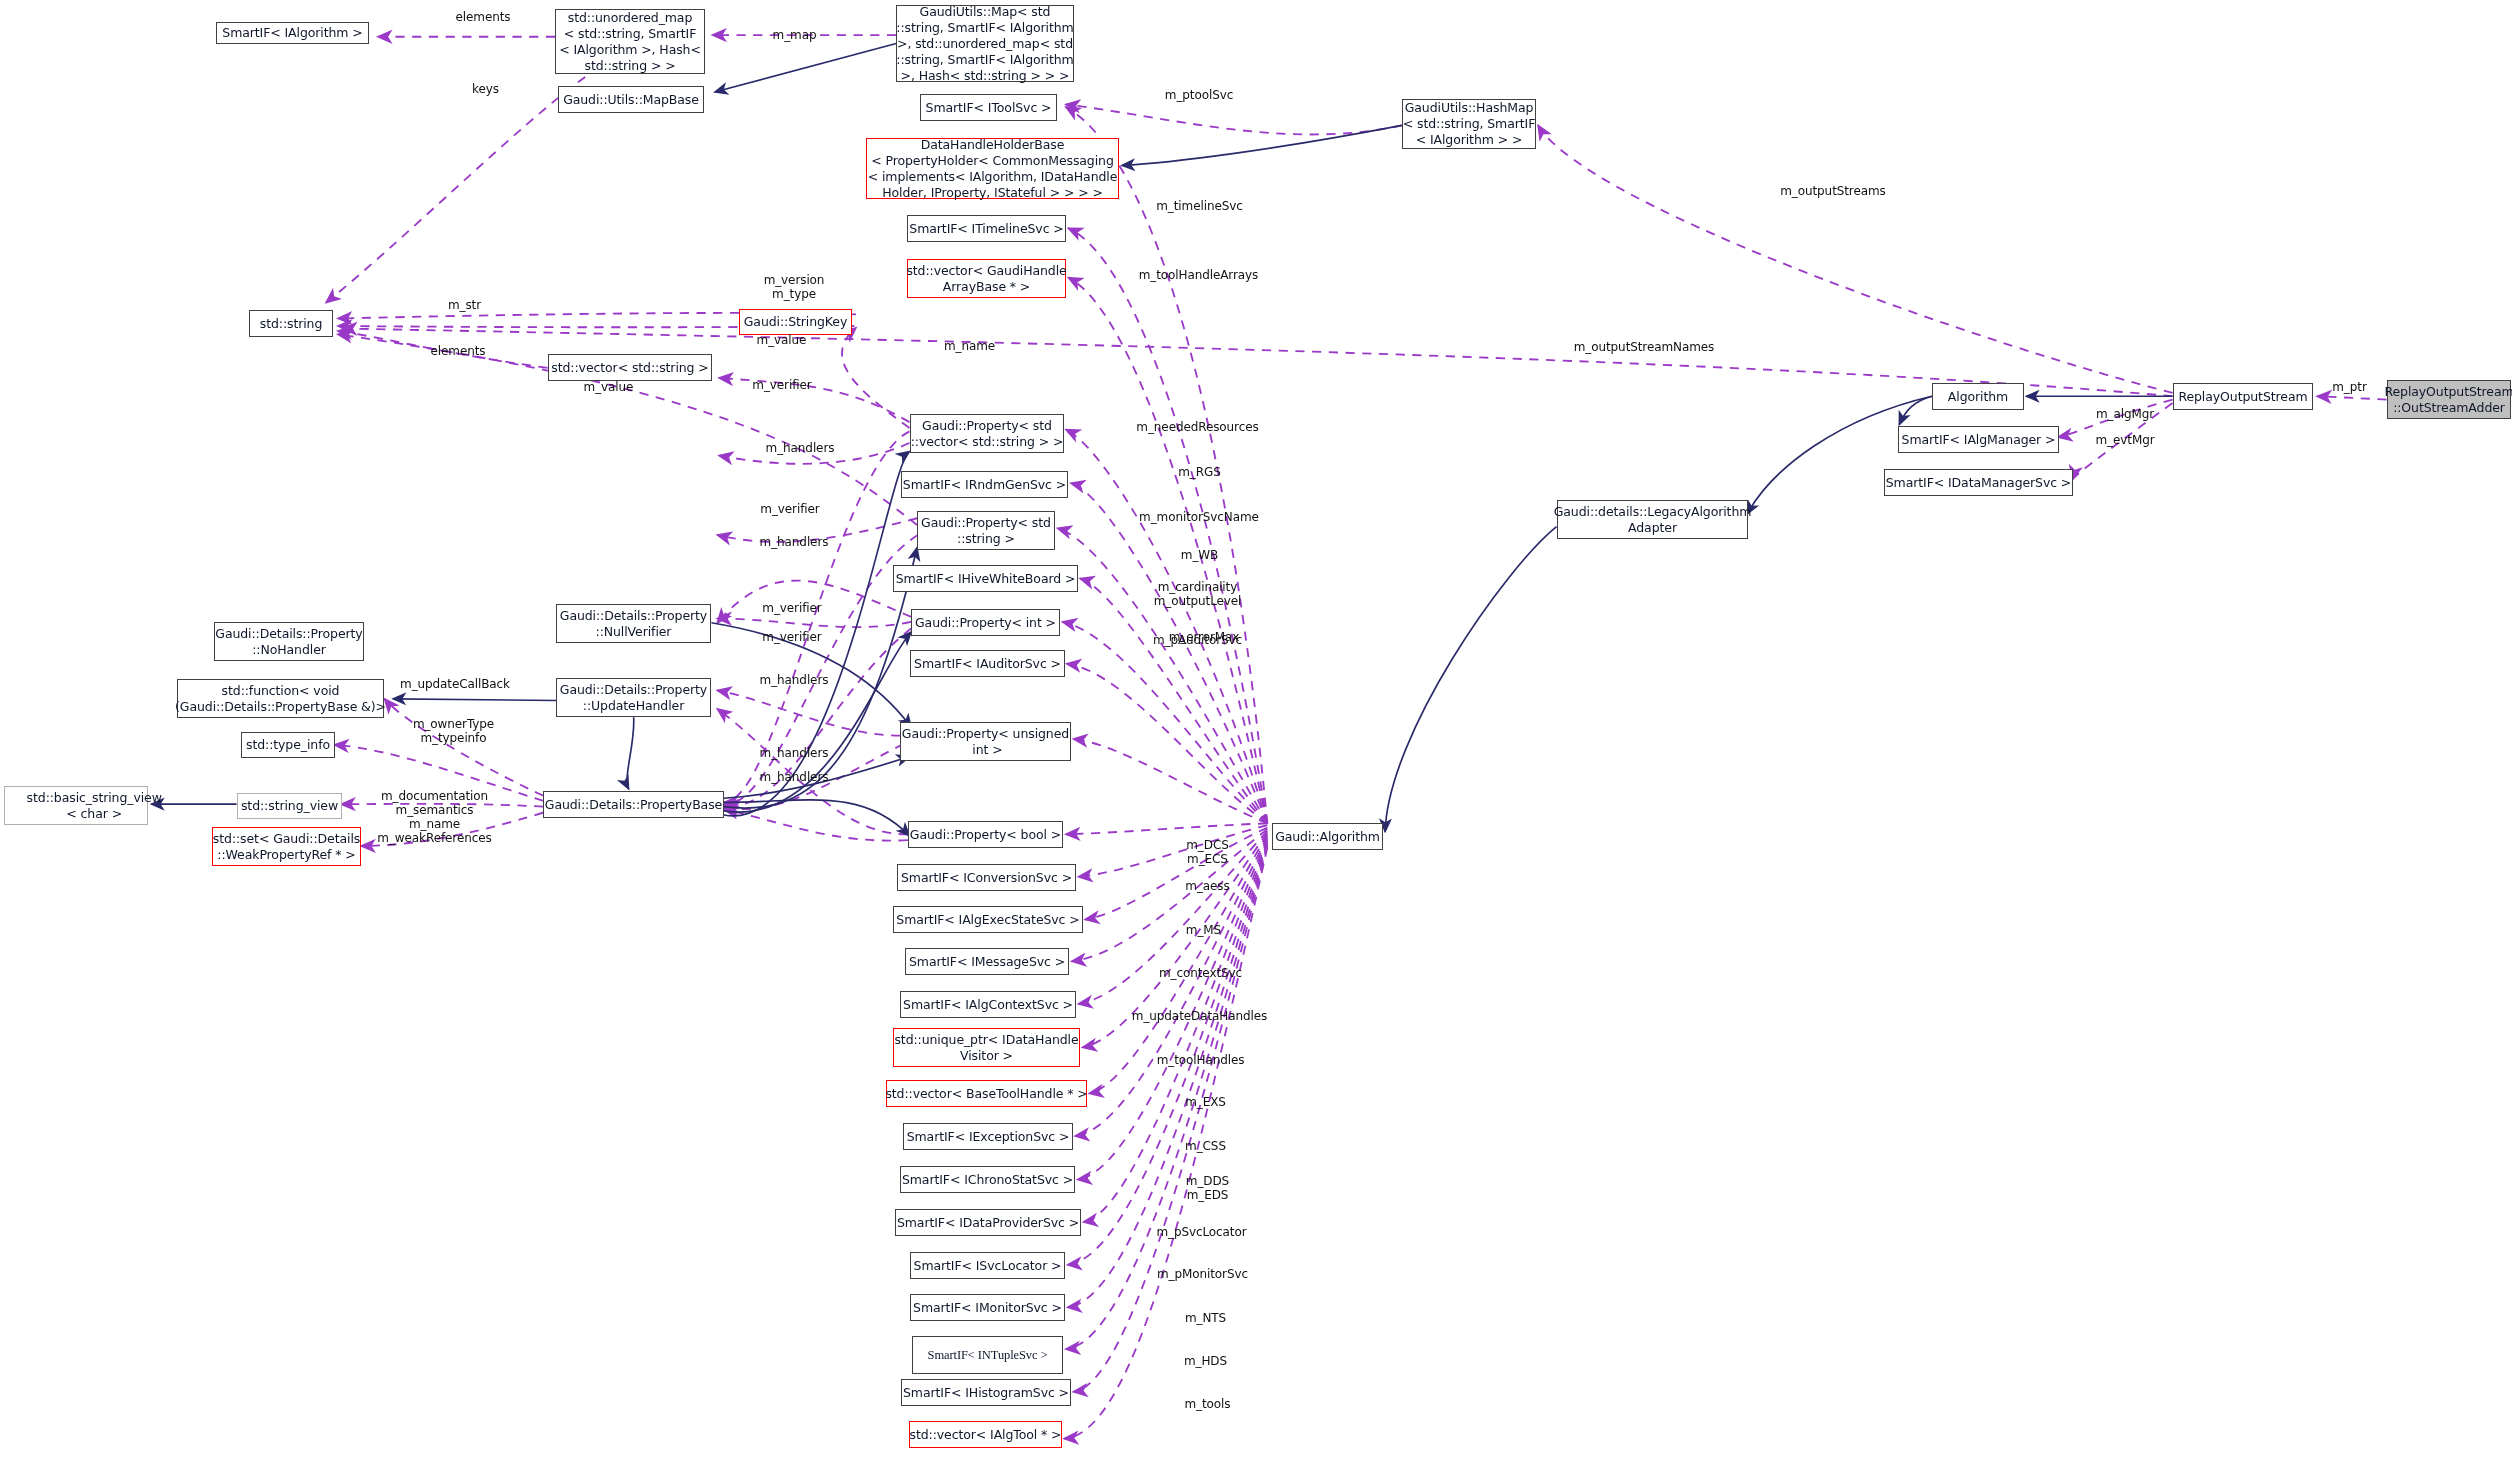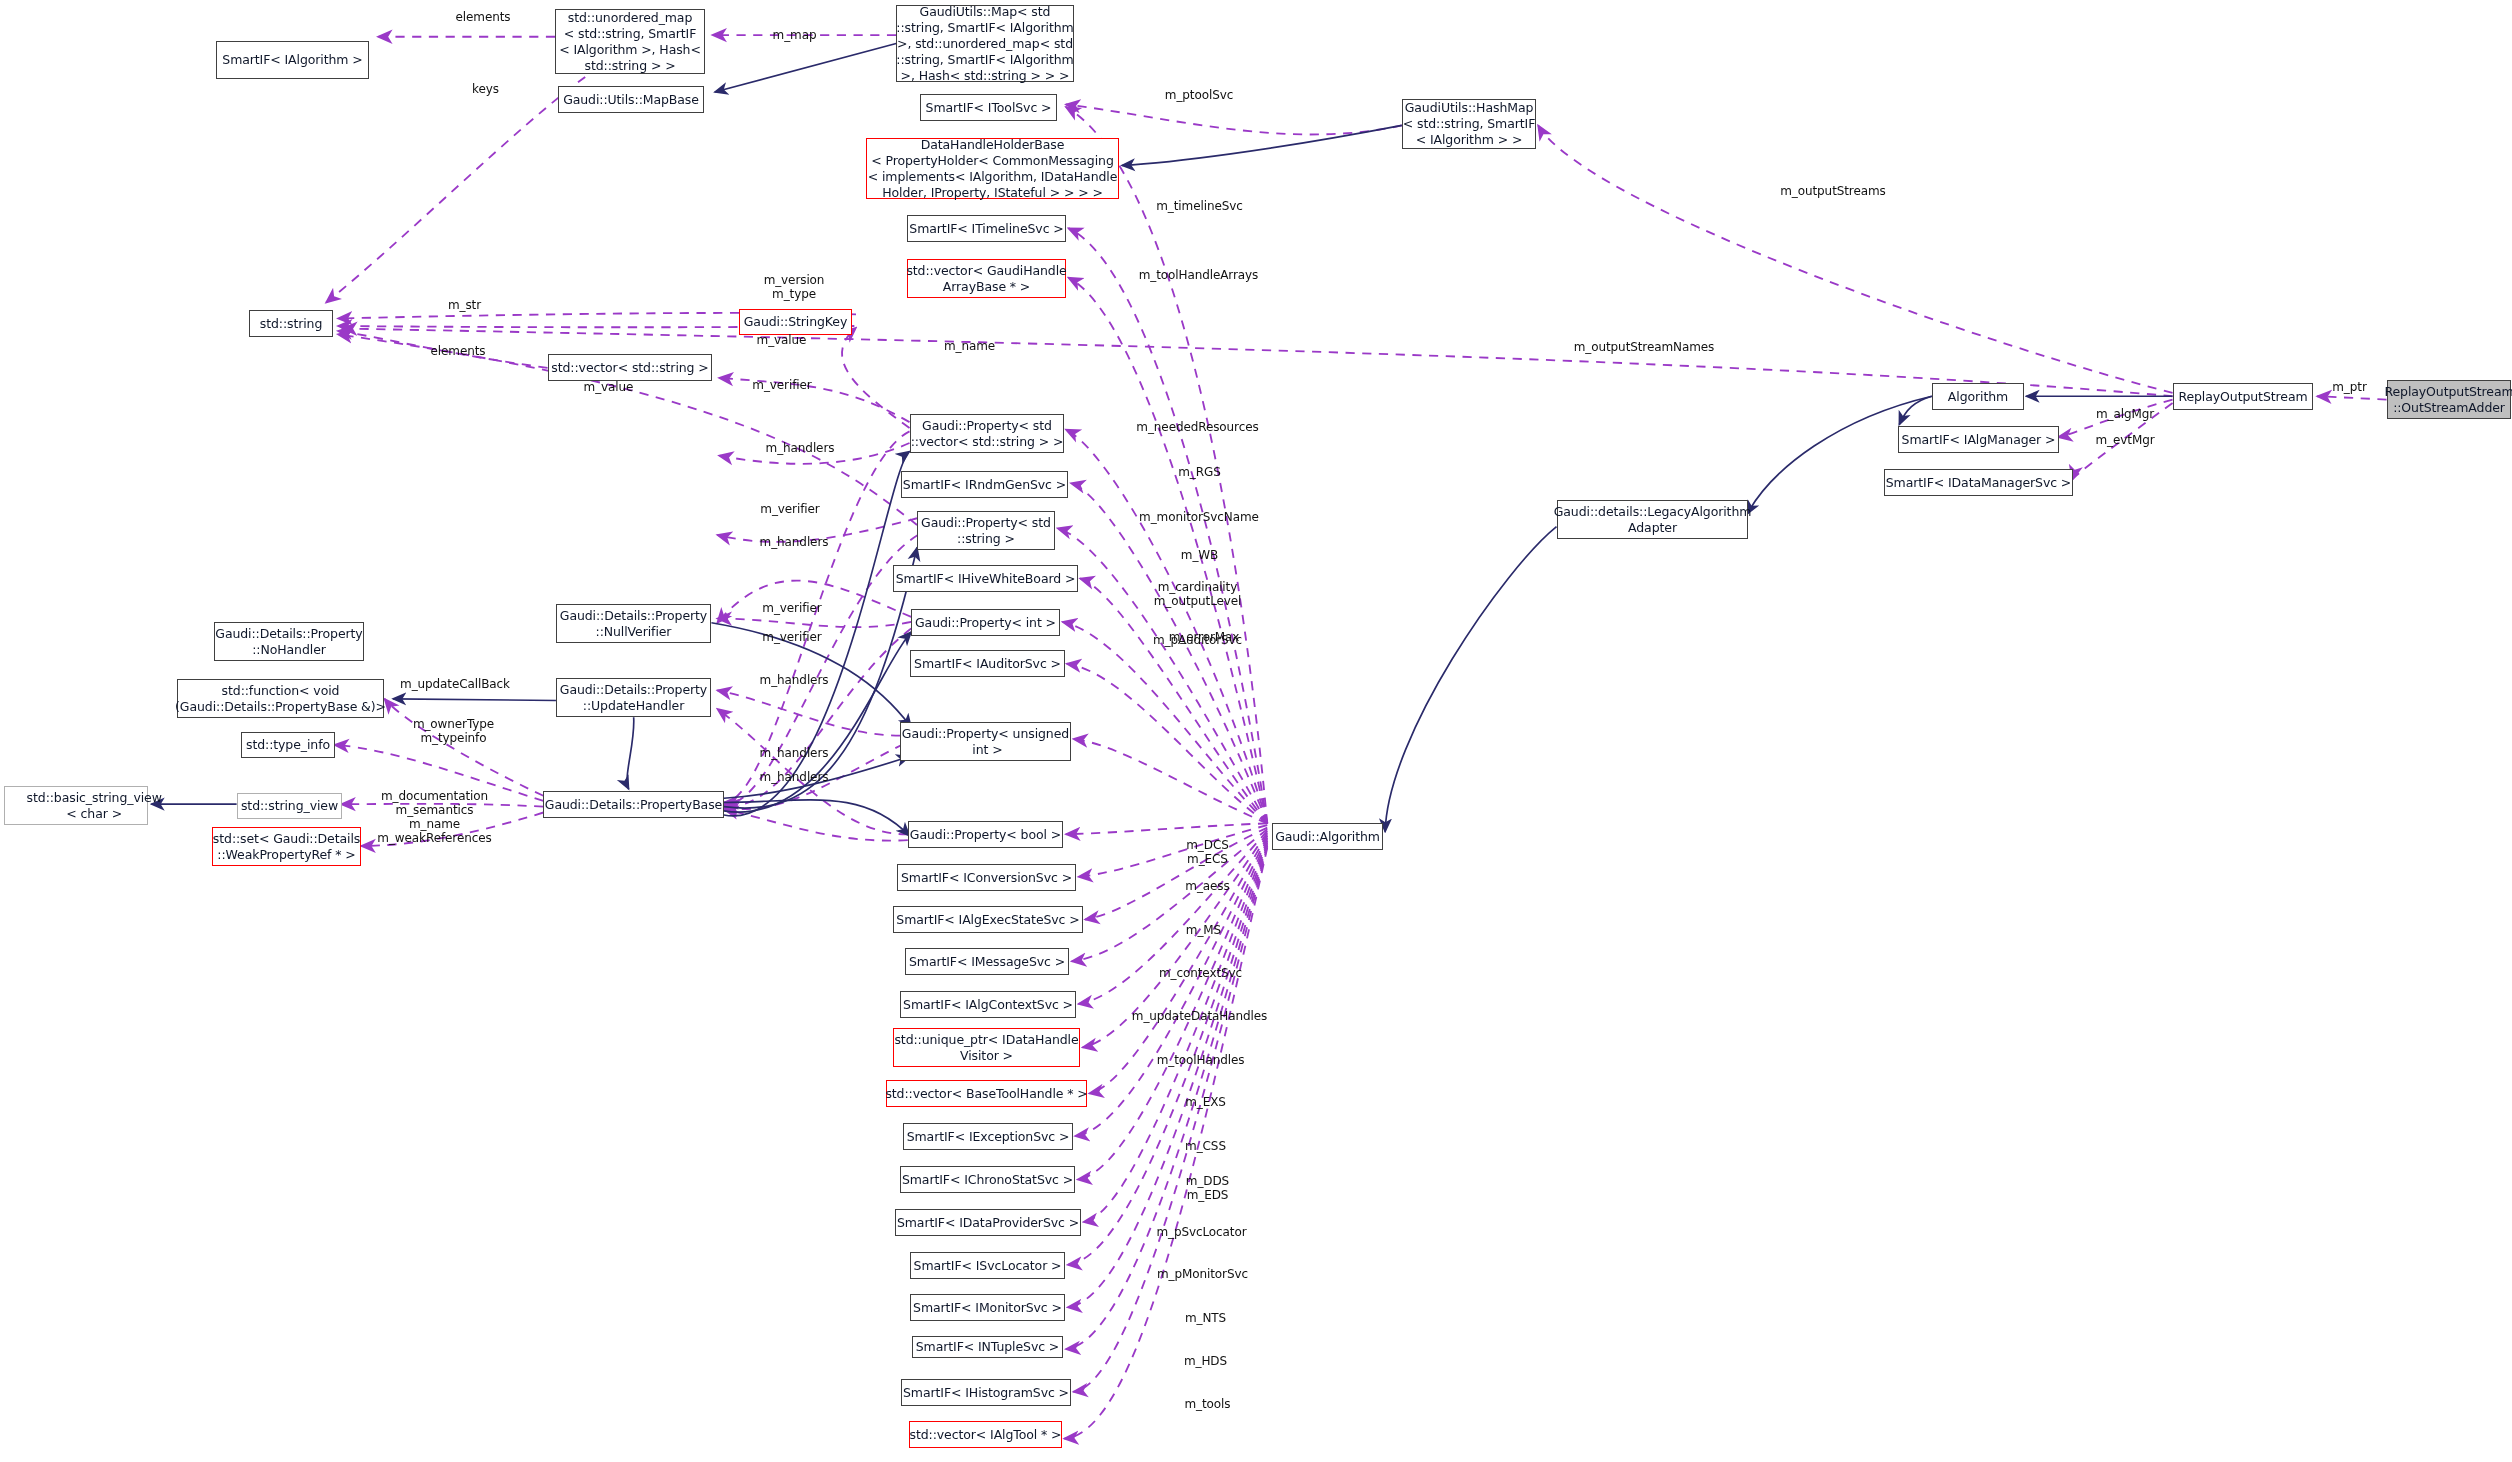--- a/index.html
+++ b/index.html
@@ -129,21 +129,21 @@
       <path d="M758,858 C760,890 745,930 752,944"></path>
       <path d="M866,955 C940,950 1010,930 1088,905"></path>
       <path d="M866,960 C960,960 1030,940 1088,1000"></path>
       <path d="M866,965 C980,980 1040,900 1097,655"></path>
       <path d="M866,970 C990,990 1050,800 1090,756"></path>
       <path d="M866,975 C1000,1000 1060,560 1088,540"></path>
       <path d="M283,962 L181,962"></path>
       <path d="M665,838 L470,836"></path>
     </g>
   </svg>
-<div class="node" style="left: 216px; top: 41px; width: 153px; height: 38px;">SmartIF&lt; IAlgorithm &gt;</div>
+<div class="node" style="left: 216px; top: 22px; width: 153px; height: 22px;">SmartIF&lt; IAlgorithm &gt;</div>
     <div class="node" style="left: 555px; top: 9.2px; width: 150px; height: 65px;">std::unordered_map
 &lt; std::string, SmartIF
 &lt; IAlgorithm &gt;, Hash&lt;
 std::string &gt; &gt;</div>
     <div class="node" style="left: 558px; top: 86px; width: 146px; height: 27px;">Gaudi::Utils::MapBase</div>
     <div class="node" style="left: 896px; top: 5px; width: 178px; height: 77px;">GaudiUtils::Map&lt; std
 ::string, SmartIF&lt; IAlgorithm
 &gt;, std::unordered_map&lt; std
 ::string, SmartIF&lt; IAlgorithm
 &gt;, Hash&lt; std::string &gt; &gt; &gt;</div>
@@ -177,21 +177,21 @@
     <div class="node" style="left: 905px; top: 948px; width: 164px; height: 27px;">SmartIF&lt; IMessageSvc &gt;</div>
     <div class="node" style="left: 900px; top: 991px; width: 176px; height: 27px;">SmartIF&lt; IAlgContextSvc &gt;</div>
     <div class="node red" style="left: 893px; top: 1028px; width: 187px; height: 39px;">std::unique_ptr&lt; IDataHandle
 Visitor &gt;</div>
     <div class="node red" style="left: 886px; top: 1080px; width: 201px; height: 27px;">std::vector&lt; BaseToolHandle * &gt;</div>
     <div class="node" style="left: 903px; top: 1123px; width: 170px; height: 27px;">SmartIF&lt; IExceptionSvc &gt;</div>
     <div class="node" style="left: 900px; top: 1166px; width: 175px; height: 27px;">SmartIF&lt; IChronoStatSvc &gt;</div>
     <div class="node" style="left: 895px; top: 1209px; width: 186px; height: 27px;">SmartIF&lt; IDataProviderSvc &gt;</div>
     <div class="node" style="left: 910px; top: 1252px; width: 155px; height: 27px;">SmartIF&lt; ISvcLocator &gt;</div>
     <div class="node" style="left: 910px; top: 1294px; width: 155px; height: 27px;">SmartIF&lt; IMonitorSvc &gt;</div>
-    <div class="node" style="left: 912px; top: 1336px; width: 151px; height: 22px;">SmartIF&lt; INTupleSvc &gt;</div>
+    <div class="node" style="left: 912px; top: 1336px; width: 151px; height: 38px; font-family: Liberation Serif, serif;">SmartIF&lt; INTupleSvc &gt;</div>
     <div class="node" style="left: 901px; top: 1379px; width: 170px; height: 27px;">SmartIF&lt; IHistogramSvc &gt;</div>
     <div class="node red" style="left: 909px; top: 1421px; width: 153px; height: 27px;">std::vector&lt; IAlgTool * &gt;</div>
     <div class="node" style="left: 214px; top: 622px; width: 150px; height: 39px;">Gaudi::Details::Property
 ::NoHandler</div>
     <div class="node" style="left: 177px; top: 679px; width: 207px; height: 39px;">std::function&lt; void
 (Gaudi::Details::PropertyBase &amp;)&gt;</div>
     <div class="node" style="left: 241px; top: 732px; width: 94px; height: 26px;">std::type_info</div>
     <div class="node light" style="left: 4.2px; top: 786px; width: 144px; height: 39px; padding-left: 36px;">std::basic_string_view
 &lt; char &gt;</div>
     <div class="node light" style="left: 237px; top: 793px; width: 105px; height: 26px;">std::string_view</div>

